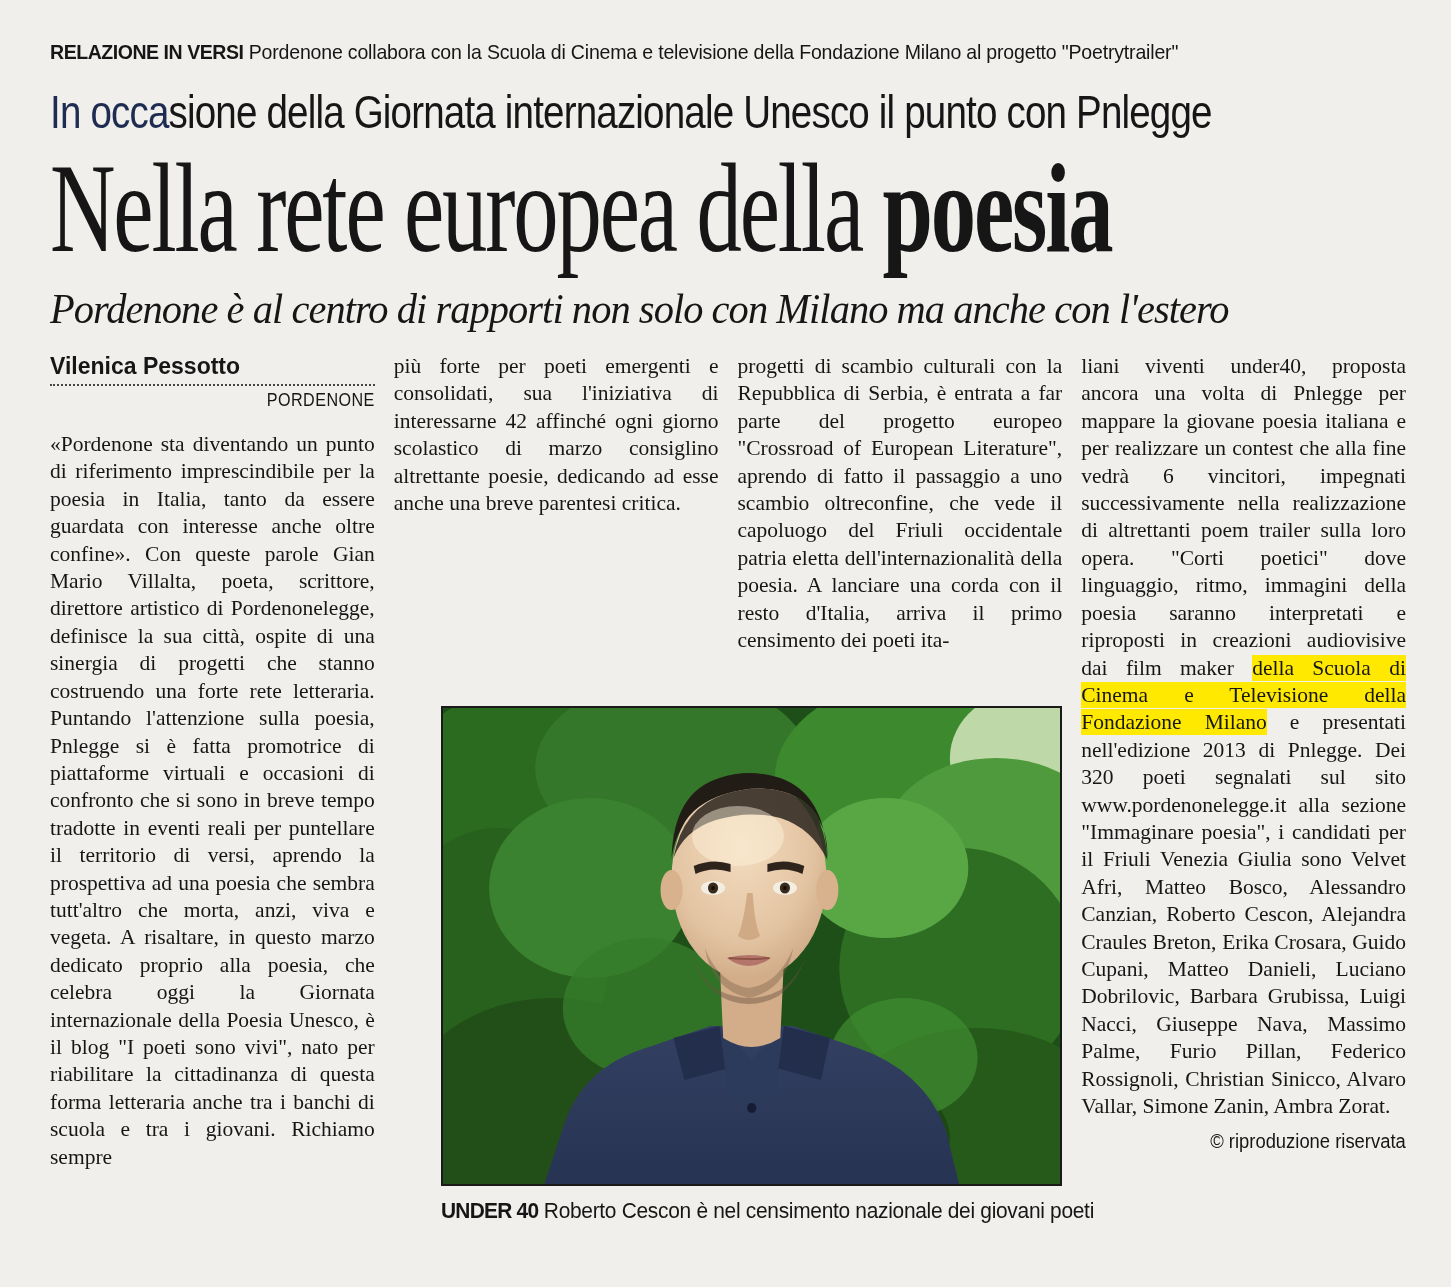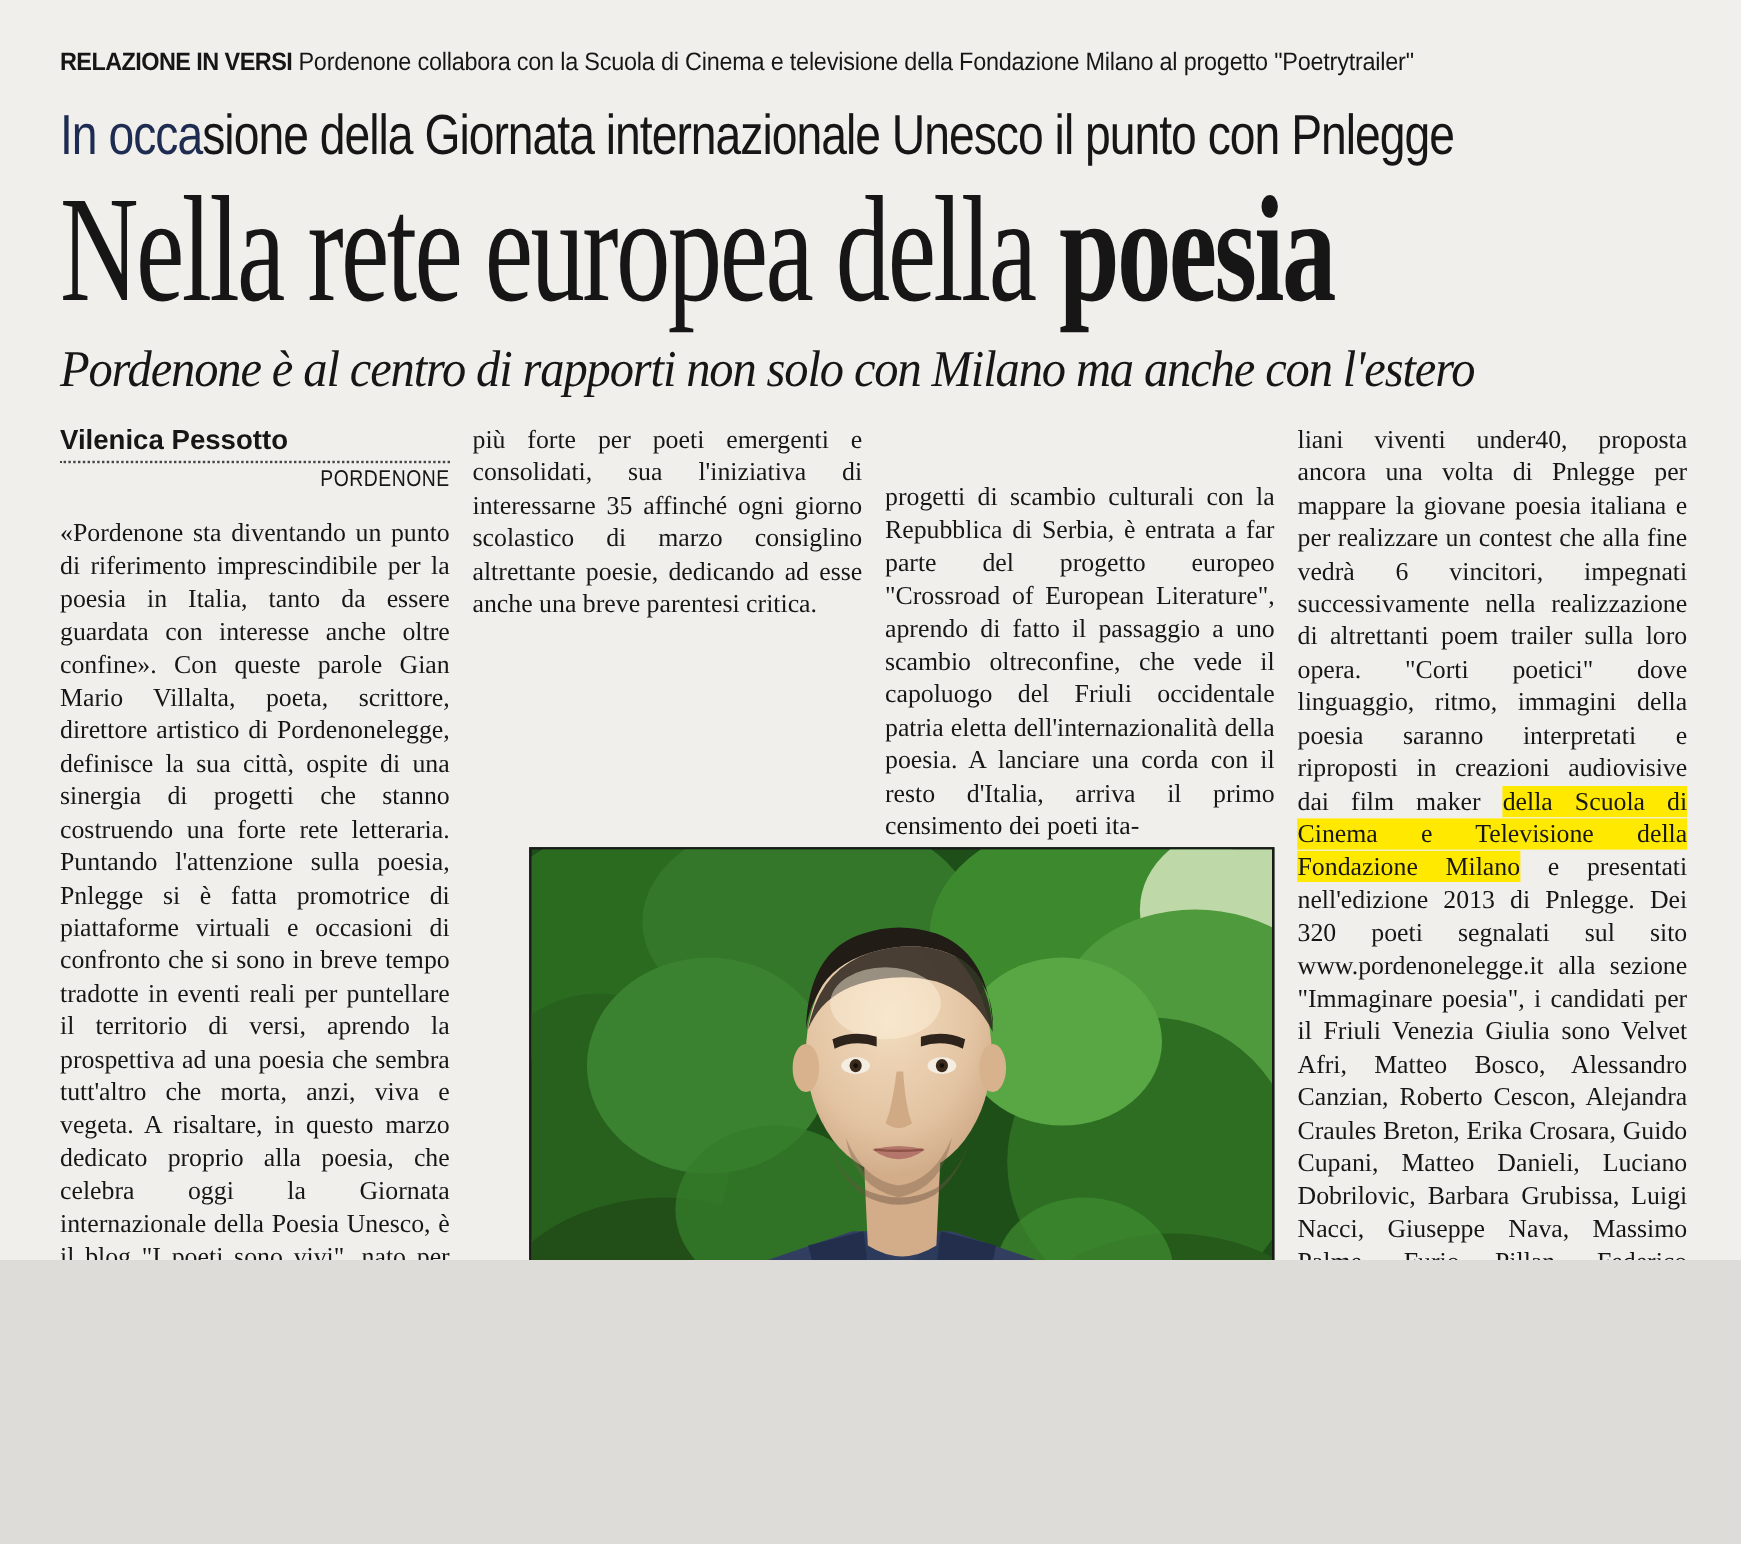--- a/index.html
+++ b/index.html
@@ -1,18 +1,18 @@
 <!DOCTYPE html>
 <html lang="it" style="--page-bg: #f1efec; --ink: #161616; --kicker-blue: #1d2c50; --hl-yellow: #ffe900;"><head>
 <meta charset="utf-8">
 <style>
   html,body{margin:0;padding:0;background:#dedcd8;}
   .page{
     position:relative;
-    width:1451px;height:1050px;
+    width:1451px;height:1287px;
     background:var(--page-bg,#f1efec);
     color:var(--ink,#161616);
     overflow:hidden;
     font-family:"Liberation Serif", serif;
     box-sizing:border-box;
     padding:40px 45px 0 50px;
   }
   
   .topstrip{
     font-family:"Liberation Sans", sans-serif;
@@ -63,21 +63,21 @@
   
   .bodygrid{
     display:grid;
     grid-template-columns:repeat(4,1fr);
     column-gap:19px;
     grid-template-rows:353px auto;
     margin-top:8px;
   }
   .colA{grid-area:1/1/3/2;}
   .colB{grid-area:1/2/2/3;overflow:hidden;}
-  .colC{grid-area:1/3/2/4;overflow:hidden;margin-top:48px;}
+  .colC{grid-area:1/3/2/4;overflow:hidden;}
   .photo{grid-area:2/2/3/4;margin:0;padding-left:47px;}
   .colD{grid-area:1/4/3/5;}
   .bodygrid p{
     margin:0;
     font-size:21.5px;
     line-height:27.4px;
     text-align:justify;
   }
   .indent{text-indent:1.2em;}
   
@@ -144,21 +144,21 @@
 
     <div class="colA">
       <div class="byline">
         <div class="author">Vilenica Pessotto</div>
         <div class="place">PORDENONE</div>
       </div>
       <p>«Pordenone sta diventando un punto di riferimento imprescindibile per la poesia in Italia, tanto da essere guardata con interesse anche oltre confine». Con queste parole Gian Mario Villalta, poeta, scrittore, direttore artistico di Pordenonelegge, definisce la sua città, ospite di una sinergia di progetti che stanno costruendo una forte rete letteraria. Puntando l'attenzione sulla poesia, Pnlegge si è fatta promotrice di piattaforme virtuali e occasioni di confronto che si sono in breve tempo tradotte in eventi reali per puntellare il territorio di versi, aprendo la prospettiva ad una poesia che sembra tutt'altro che morta, anzi, viva e vegeta. A risaltare, in questo marzo dedicato proprio alla poesia, che celebra oggi la Giornata internazionale della Poesia Unesco, è il blog "I poeti sono vivi", nato per riabilitare la cittadinanza di questa forma letteraria anche tra i banchi di scuola e tra i giovani. Richiamo sempre</p>
     </div>
 
     <div class="colB">
-      <p>più forte per poeti emergenti e consolidati, sua l'iniziativa di interessarne 35 affinché ogni giorno scolastico di marzo consiglino altrettante poesie, dedicando ad esse anche una breve parentesi critica.</p>
+      <p>più forte per poeti emergenti e consolidati, sua l'iniziativa di interessarne 42 affinché ogni giorno scolastico di marzo consiglino altrettante poesie, dedicando ad esse anche una breve parentesi critica.</p>
     </div>
 
     <div class="colC">
       <p>progetti di scambio culturali con la Repubblica di Serbia, è entrata a far parte del progetto europeo "Crossroad of European Literature", aprendo di fatto il passaggio a uno scambio oltreconfine, che vede il capoluogo del Friuli occidentale patria eletta dell'internazionalità della poesia. A lanciare una corda con il resto d'Italia, arriva il primo censimento dei poeti ita-</p>
     </div>
 
     <figure class="photo">
       <div class="frame">
         <svg viewBox="0 0 670 476" preserveAspectRatio="none" role="img">
           <defs>

